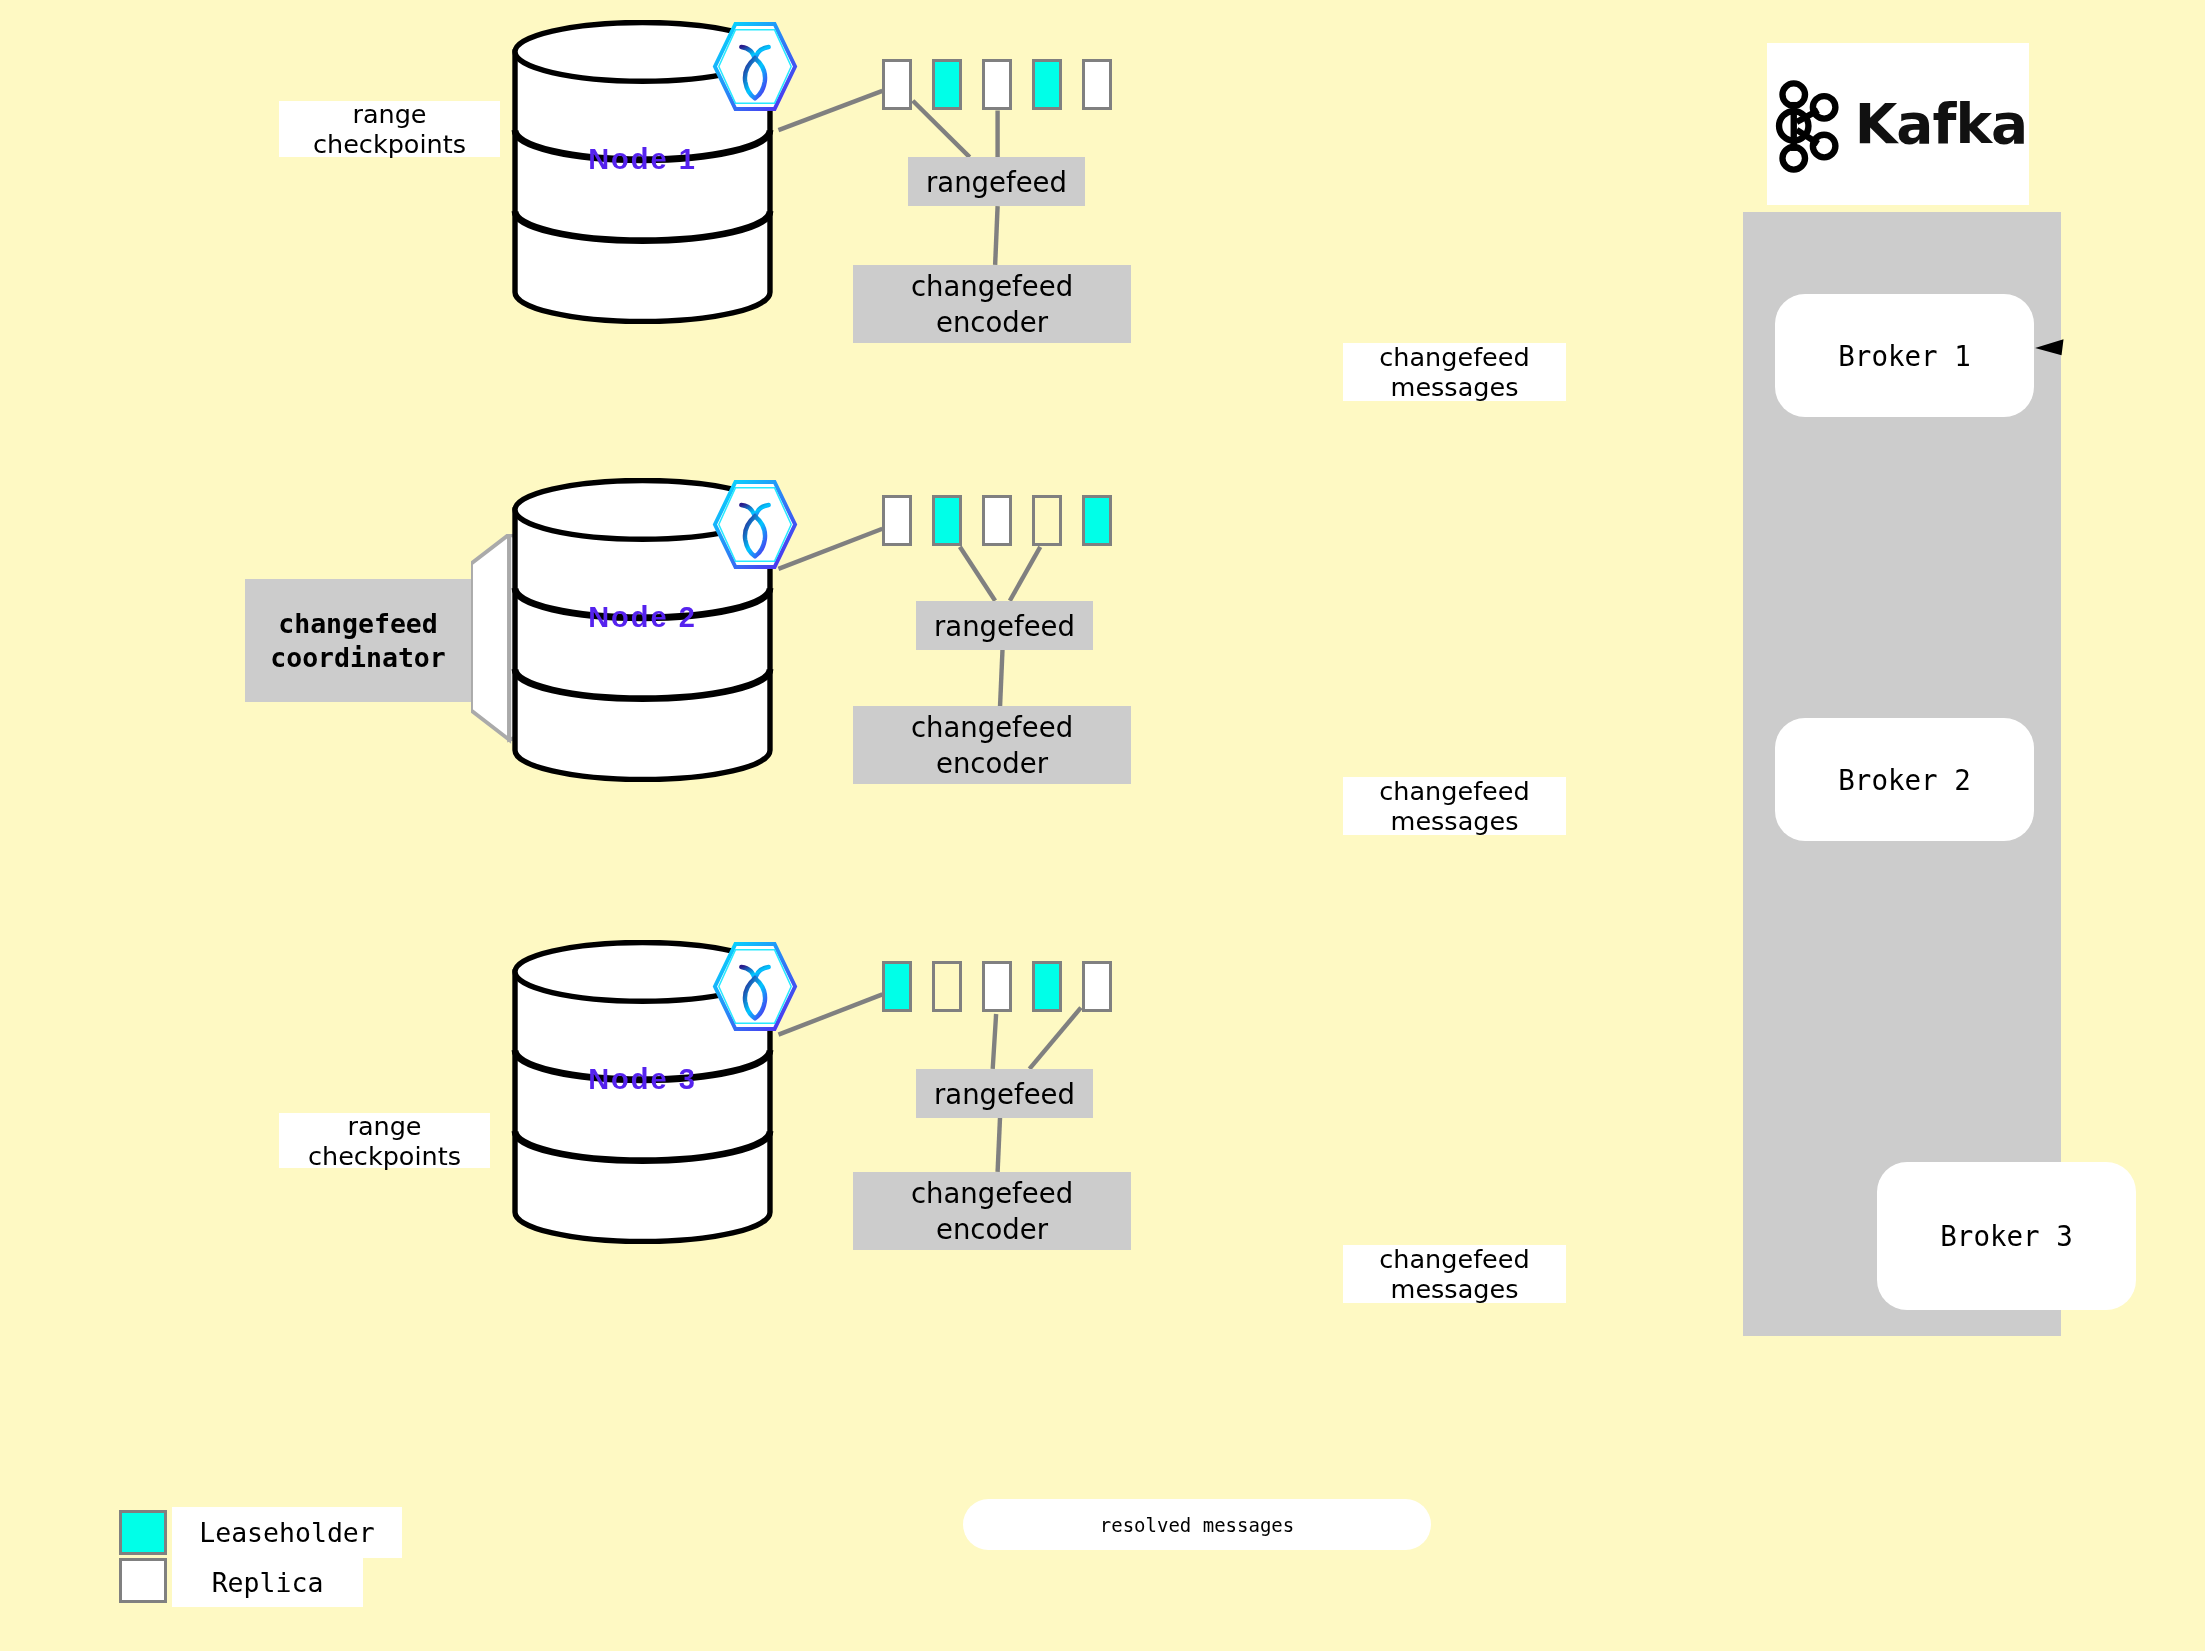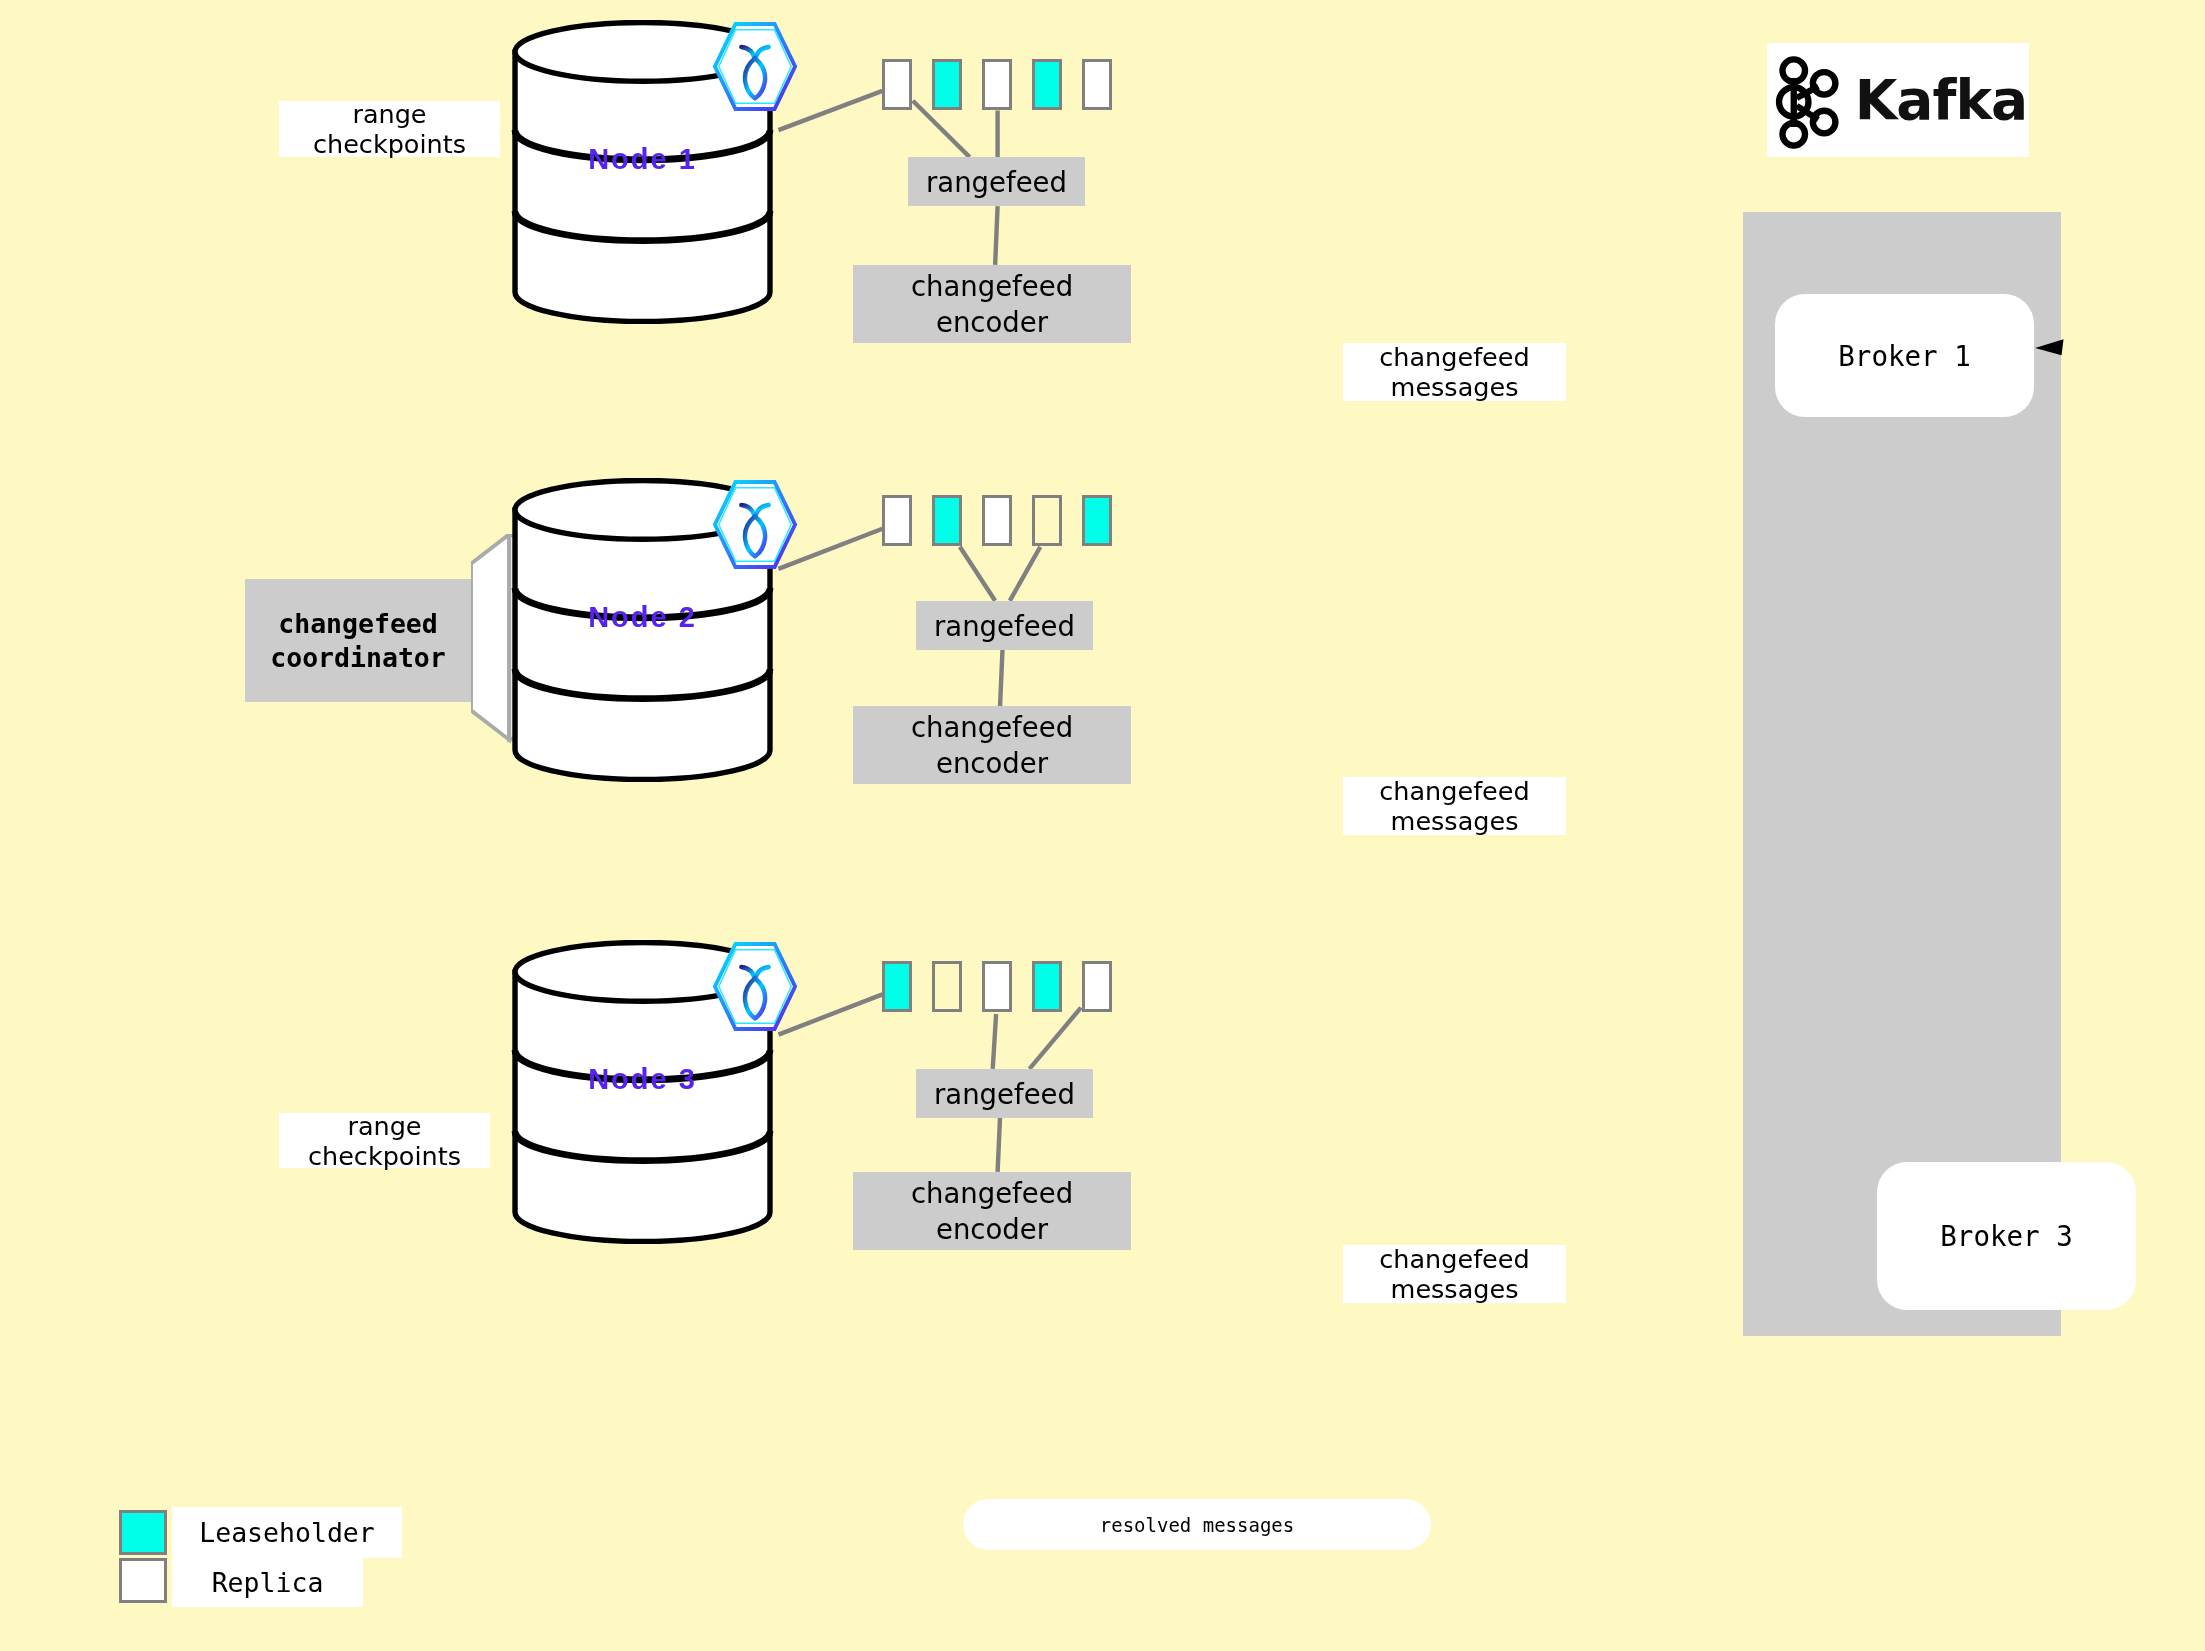--- a/index.html
+++ b/index.html
@@ -366,21 +366,21 @@
   </div>
   <div class="white-chip abs" style="left:1343px; top:777px; width:223px; height:58px;">
     <span class="chip-text">changefeed
 messages</span>
   </div>
   <div class="white-chip abs" style="left:1343px; top:1245px; width:223px; height:58px;">
     <span class="chip-text">changefeed
 messages</span>
   </div>
 
-  <div class="kafka-logo-box" style="left:1767px; top:43px; width:262px; height:114px;">
+  <div class="kafka-logo-box" style="left:1767px; top:43px; width:262px; height:162px;">
     <span style="display:flex;align-items:center;">
       <svg width="74" height="98" viewBox="0 0 150 200" xmlns="http://www.w3.org/2000/svg">
         <g fill="none" stroke="#000000" stroke-width="13">
           <line x1="50" y1="55" x2="50" y2="100"></line>
           <line x1="50" y1="100" x2="50" y2="155"></line>
           <line x1="56" y1="96" x2="100" y2="72"></line>
           <line x1="56" y1="112" x2="100" y2="140"></line>
           <circle cx="50" cy="40" r="23"></circle>
           <circle cx="50" cy="104" r="30"></circle>
           <circle cx="50" cy="170" r="23"></circle>
@@ -394,20 +394,23 @@
 
   <div class="kafka-panel" style="left:1743px; top:212px; width:318px; height:1124px;"></div>
 
   <svg class="abs" style="left:2035px; top:294px;" width="59" height="981" viewBox="0 0 120 2000" xmlns="http://www.w3.org/2000/svg">
     <polygon points="0,110 58,92 54,125" fill="#000000"></polygon>
   </svg>
 
   <div class="broker" style="left:1775px; top:294px; width:259px; height:123px;">
     <span>Broker 1</span>
   </div>
+  <div class="broker" style="left:1775px; top:718px; width:259px; height:123px;">
+    <span>Broker 2</span>
+  </div>
   <div class="broker" style="left:1829px; top:1162px; width:259px; height:148px;margin-left:48px;">
     <span>Broker 3</span>
   </div>
 
   <div class="pill" style="left:963px; top:1459px; width:468px; height:51px;">
     <span>resolved messages</span>
   </div>
 
   <div class="legend-swatch" style="left:119px; top:1510px; width:48px; height:45px; background:#00ffe8;"></div>
   <div class="legend-label" style="left:172px; top:1507px; width:230px; height:51px;text-align:center;">

